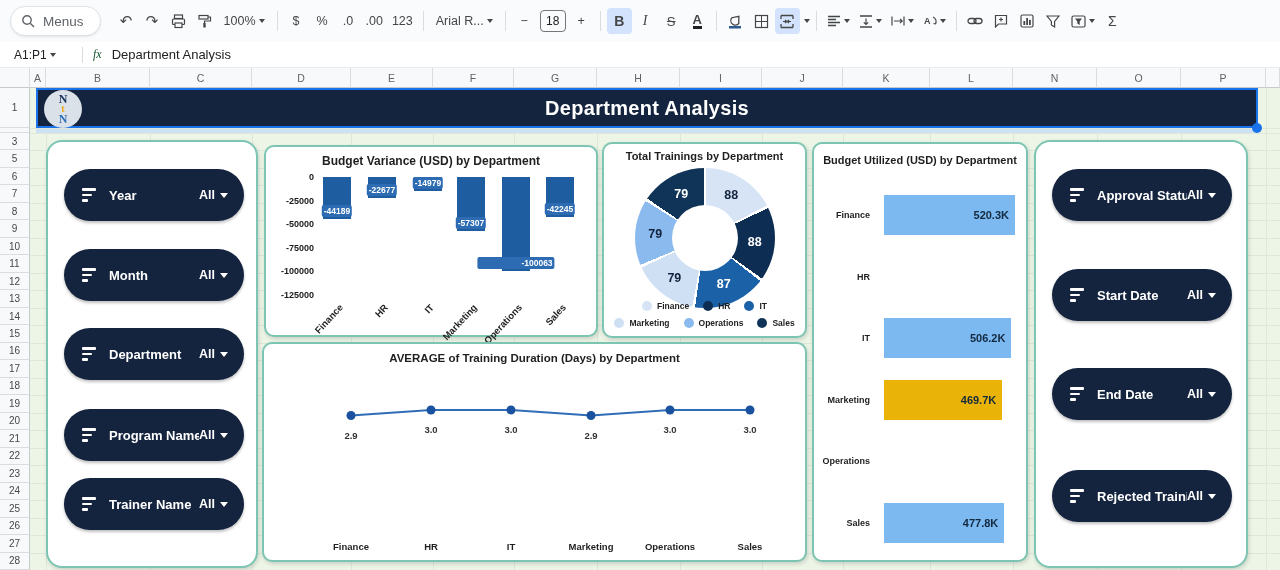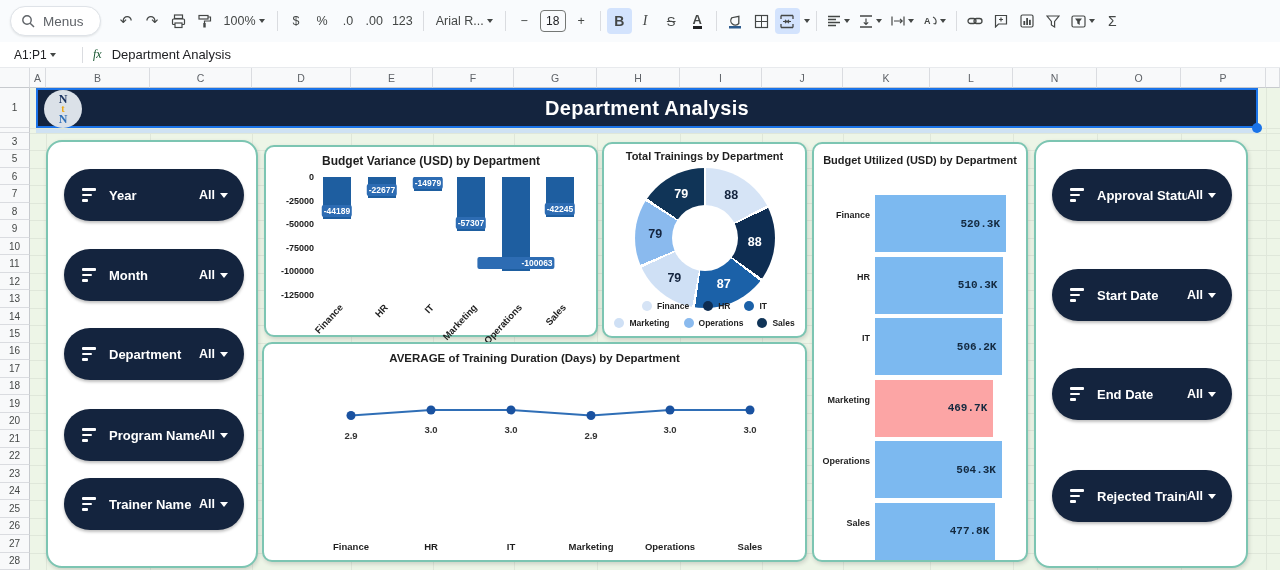--- a/index.html
+++ b/index.html
@@ -85,21 +85,21 @@
   
   .donut { position:absolute; border-radius:50%; }
   .donut-hole { position:absolute; border-radius:50%; background:#fff; }
   .donut-label { position:absolute; font-size:12.5px; font-weight:bold; transform:translate(-50%,-50%); }
   .legend-row { position:absolute; left:0; right:0; display:flex; justify-content:center; gap:14px; }
   .legend-item { display:flex; align-items:center; gap:5px; font-size:8.5px; font-weight:bold; color:#1f1f1f; }
   .legend-swatch { width:10px; height:10px; border-radius:50%; flex:none; }
 
   
   .urow-label { position:absolute; left:2px; width:54px; text-align:right; font-size:9px; font-weight:bold; color:#1f1f1f; }
-  .ubar { position:absolute; left:61px; height:57px; background:#7cb9f0;font-family:Liberation Mono, monospace; }
+  .ubar { position:absolute; left:70px; height:40px; background:#7cb9f0; }
   .ubar-value { position:absolute; right:6px; top:50%; transform:translateY(-50%); font-size:11px;
                 font-weight:bold; color:#13293f; white-space:nowrap; }
 </style>
 </head>
 <body>
 
 <div class="stage">
 
   <div class="toolbar">
     <div class="menus-pill">
@@ -488,35 +488,29 @@
     </div>
 
     <div class="card" style="left:812px; top:74px; width:216px; height:420px;">
       <div class="card-title" style="top:10px; font-size:11px;">Budget Utilized (USD) by Department</div>
       <div id="utilized-plot" style="position:absolute; inset:0;">
           <div class="urow-label" style="top: 66px;">Finance</div>
           <div class="ubar" style="top: 51px; width: 131px; background: rgb(124, 185, 240);">
             <div class="ubar-value">520.3K</div>
           </div>
           <div class="urow-label" style="top: 127.5px;">HR</div>
-          <div class="ubar" style="top: 112.5px; width: 128.482px; background: rgb(124, 185, 240);">
-            <div class="ubar-value">510.3K</div>
-          </div>
           <div class="urow-label" style="top: 189px;">IT</div>
           <div class="ubar" style="top: 174px; width: 127.45px; background: rgb(124, 185, 240);">
             <div class="ubar-value">506.2K</div>
           </div>
           <div class="urow-label" style="top: 250.5px;">Marketing</div>
-          <div class="ubar" style="top: 235.5px; width: 118.26px; background: #fca5a5;">
+          <div class="ubar" style="top: 235.5px; width: 118.26px; background: #eab308;">
             <div class="ubar-value">469.7K</div>
           </div>
           <div class="urow-label" style="top: 312px;">Operations</div>
-          <div class="ubar" style="top: 297px; width: 126.972px; background: rgb(124, 185, 240);">
-            <div class="ubar-value">504.3K</div>
-          </div>
           <div class="urow-label" style="top: 373.5px;">Sales</div>
           <div class="ubar" style="top: 358.5px; width: 120.299px; background: rgb(124, 185, 240);">
             <div class="ubar-value">477.8K</div>
           </div>
         </div>
     </div>
 
     <div class="card" style="left:262px; top:274px; width:545px; height:220px;">
       <div class="card-title" style="top:8px; font-size:11.5px;">AVERAGE of Training Duration (Days) by Department</div>
       <div id="line-plot" style="position:absolute; inset:0;">

